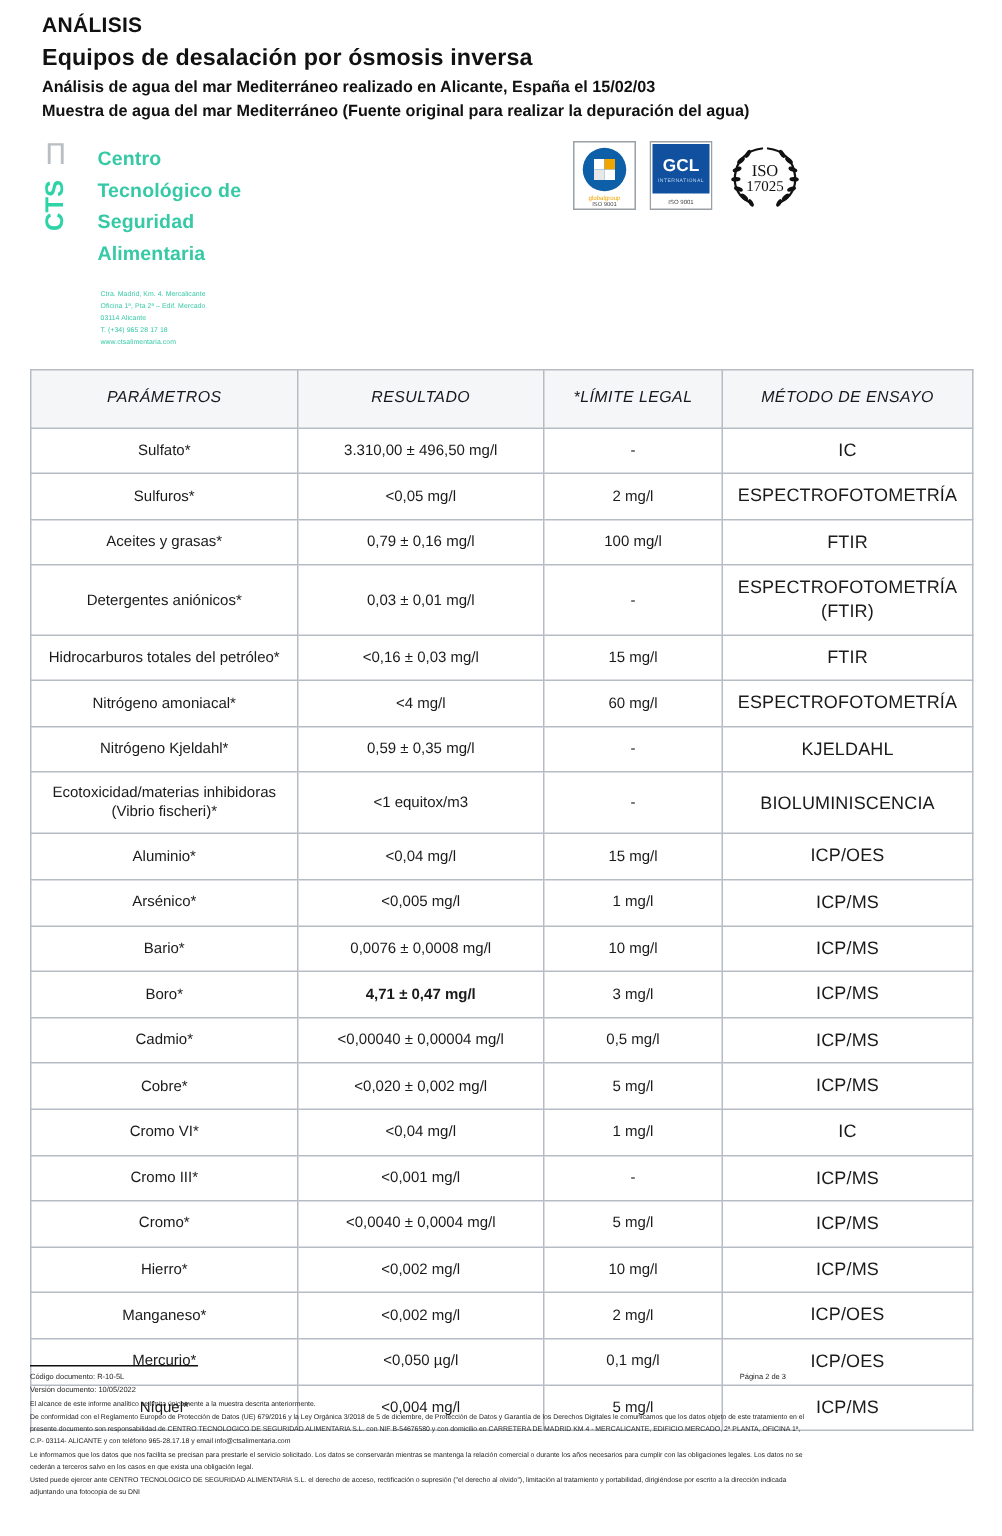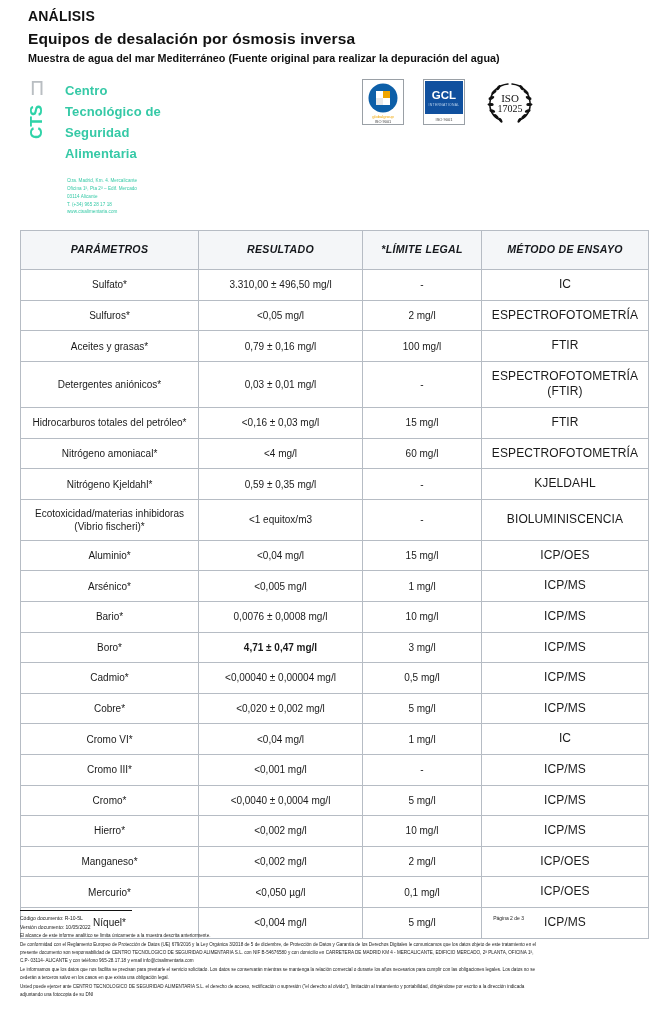--- a/index.html
+++ b/index.html
@@ -50,36 +50,36 @@
     padding-top: 3px; letter-spacing: .1px; font-weight: bold;
   }
   .brand-words span { display: block; }
   .brand-addr {
     font-size: 4.6px; color: #35c9a6; line-height: 1.72;
     margin-top: 13px; margin-left: 2px; letter-spacing: .05px;
   }
   .brand-addr span { display: block; }
 
   
-  .certs { display: flex; align-items: center; gap: 19px; padding-top: 2px; }
+  .certs { display: flex; align-items: center; gap: 9px; padding-top: 2px; }
   .cert { display: block; }
 
   
   .tablewrap { padding: 14px 20px 0 20px; }
   table.results {
     width: 628px; border-collapse: collapse;
     table-layout: fixed; font-size: 10px;
   }
   table.results th, table.results td {
     border: 1px solid #b6bcc4;
     padding: 7px 4px; text-align: center; vertical-align: middle;
     line-height: 1.3;
   }
   table.results thead th {
-    background: #f4f6f8; font-style: italic; font-weight: bold;
+    background: #f4f6f8; font-style: italic; font-weight: normal;
     font-size: 10.6px; letter-spacing: .3px; padding: 12px 4px; color: #15181c;
   }
   table.results td.param { font-size: 10px; }
   table.results td.result { font-size: 10px; }
   table.results td.limit { font-size: 10px; }
   table.results td.method { font-size: 12px; letter-spacing: .1px; }
   td.bold { font-weight: bold; }
   col.c-param  { width: 178px; }
   col.c-result { width: 164px; }
   col.c-limit  { width: 119px; }
@@ -107,20 +107,21 @@
 </style>
 </head>
 <body>
 
 <div class="page">
 
   <div class="hdr">
     <div class="hdr-kicker">ANÁLISIS</div>
     <div class="hdr-title">Equipos de desalación por ósmosis inversa</div>
     <div class="hdr-sub">
+      <div>Análisis de agua del mar Mediterráneo realizado en Alicante, España el 15/02/03</div>
       <div>Muestra de agua del mar Mediterráneo (Fuente original para realizar la depuración del agua)</div>
     </div>
   </div>
 
   <div class="brandrow">
 
     <div class="brand">
       <div class="brand-mark">
         <span class="mark-pi">Π</span>
         <span class="mark-cts">CTS</span>

